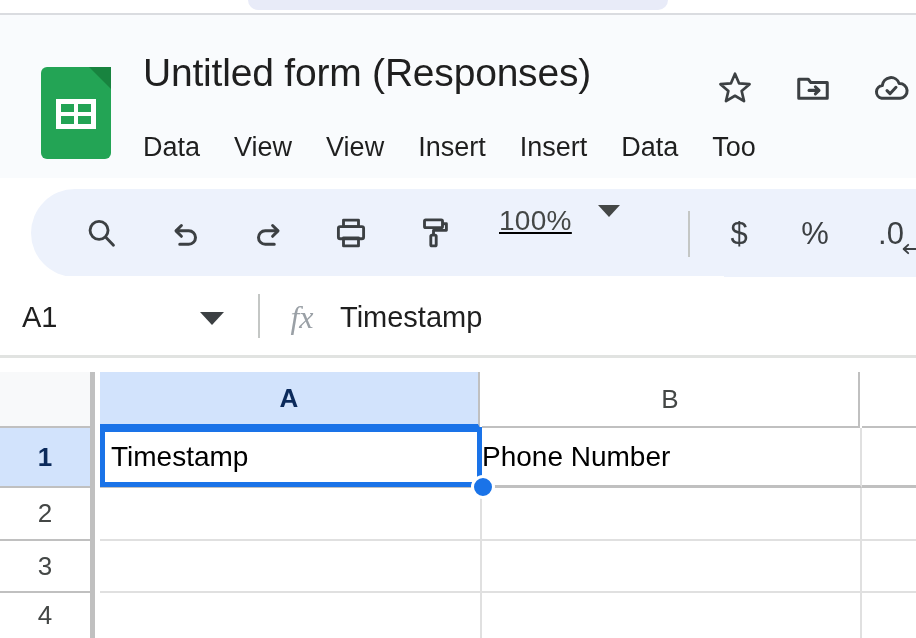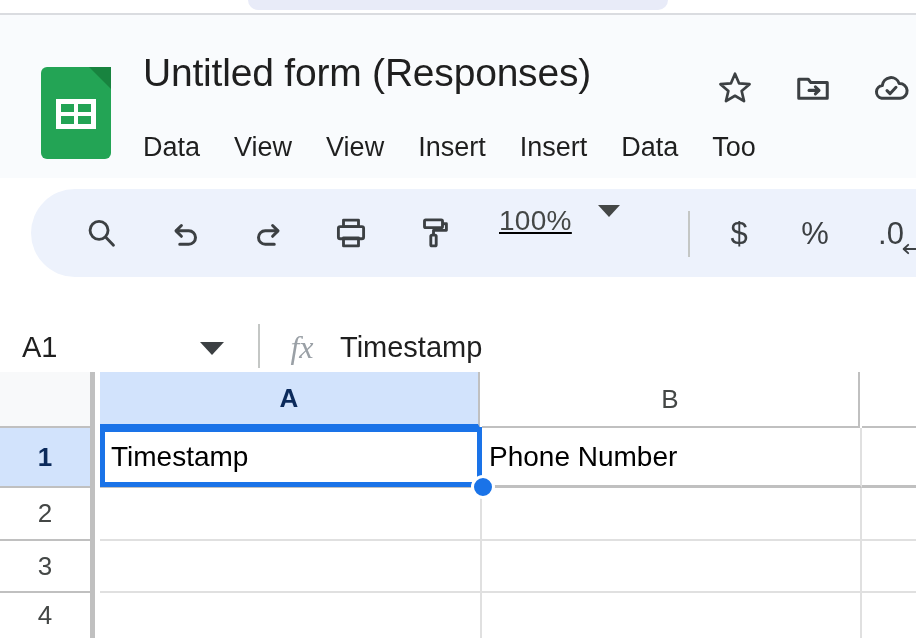--- a/index.html
+++ b/index.html
@@ -175,21 +175,21 @@
   #tb-dec-decimal  { left: 832px; }
   .tb-glyph {
     font-size: 31px;
     color: #3c4043;
     line-height: 1;
   }
 
   
   #formula-bar {
     position: absolute;
-    left: 0; top: 306px;
+    left: 0; top: 276px;
     width: 724px; height: 82px;
     background: #ffffff;
   }
   #name-box {
     position: absolute;
     left: 22px; top: 18px;
     font-size: 29px;
     line-height: 46px;
     color: #1f1f1f;
   }
@@ -306,21 +306,21 @@
   #rh-4 { top: 221px; height: 45px; border-bottom: none; }
 
   
   .cell {
     position: absolute;
     display: flex;
     align-items: center;
     font-size: 28px;
     color: #000000;
     background: #ffffff;
-    padding-left: 7px;
+    padding-left: 0;
     box-sizing: border-box;
     border-right: 2px solid #e0e0e0;
     border-bottom: 2px solid #e0e0e0;
   }
   .cell.r1 { border-bottom: 3px solid #c0c0c0; }
   .ca { left: 100px; width: 382px; }
   .cb { left: 482px; width: 380px; }
   .cc { left: 862px; width: 54px; border-right: none; }
 
   .row1 { top: 56px;  height: 60px; }

